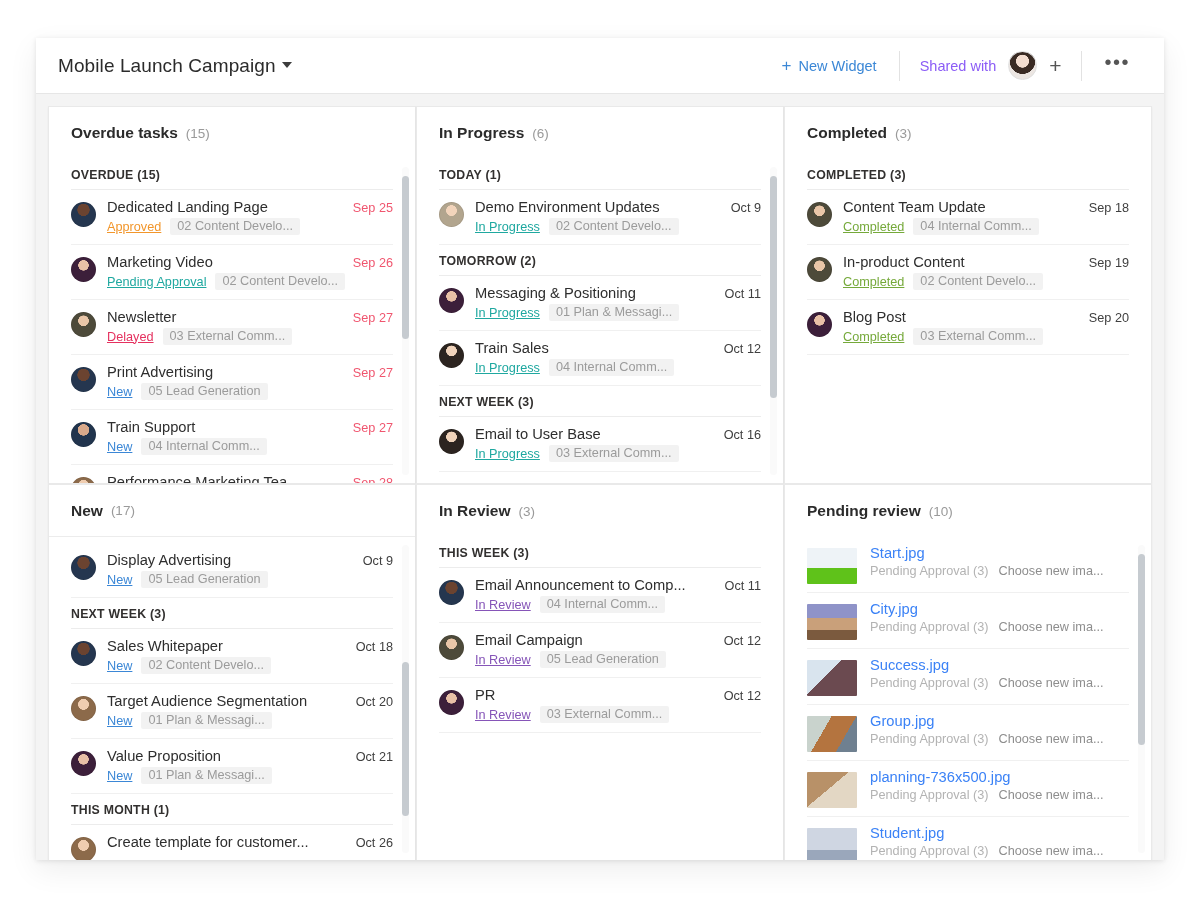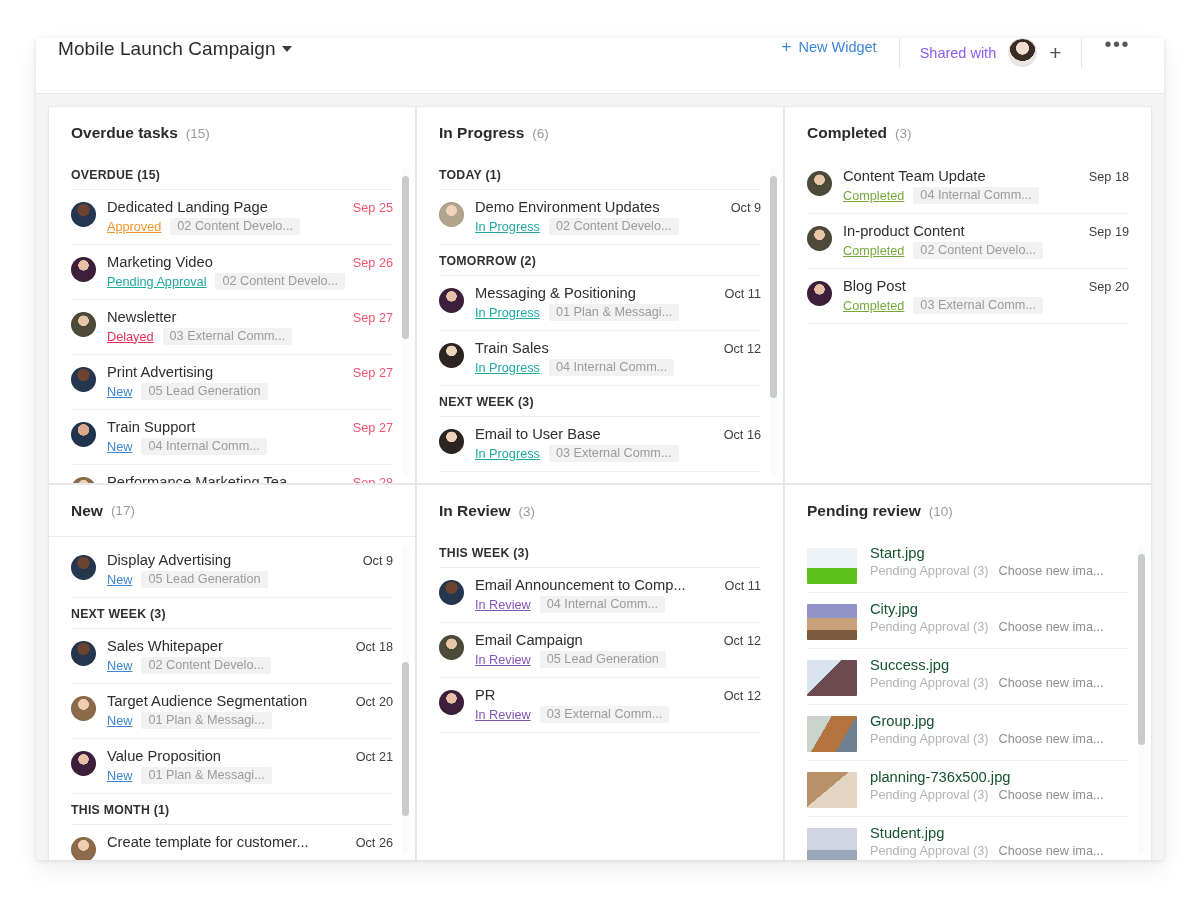--- a/index.html
+++ b/index.html
@@ -20,21 +20,21 @@
     overflow: hidden;
     box-shadow: 0 1px 5px rgba(0,0,0,0.10), 0 10px 28px rgba(0,0,0,0.07);
   }
 
   
   .topbar {
     height: 56px;
     background: #ffffff;
     border-bottom: 1px solid #e6e6e6;
     display: flex;
-    align-items: flex-start;
+    align-items: center;
     padding: 0 18px 0 22px;
   }
   .board-title {
     font-size: 19px;
     color: #2b2b2b;
     font-weight: 400;
     letter-spacing: .1px;
     white-space: nowrap;
     cursor: pointer;
   }
@@ -197,21 +197,21 @@
     padding: 8px 0 8px 0;
     border-bottom: 1px solid #f0f0f0;
     cursor: pointer;
   }
   .thumb {
     width: 50px; height: 36px; flex: none; margin-right: 13px; margin-top: 3px;
     overflow: hidden; border-radius: 1px; background: #ddd;
   }
   .imgrow-main { flex: 1 1 auto; min-width: 0; }
   .img-name {
-    font-size: 14.7px; color: #14532d;
+    font-size: 14.7px; color: #3b82f6;
     white-space: nowrap; overflow: hidden; text-overflow: ellipsis;
   }
   .img-sub { display: flex; margin-top: 3px; }
   .img-status { font-size: 12.7px; color: #b3b3b3; margin-right: 10px; white-space: nowrap; }
   .img-action {
     font-size: 12.7px; color: #8e8e8e; white-space: nowrap;
     overflow: hidden; text-overflow: ellipsis;
   }
 
   
@@ -423,20 +423,21 @@
           </div>
         </div>
       </div>
       <div class="widget">
         <div class="widget-head">
           <span class="widget-title">Completed</span>
           <span class="widget-count">(3)</span>
         </div>
         <div class="widget-body">
           <div class="inner-scroll">
+            <div class="group-head">COMPLETED (3)</div>
             <div class="task">
               <div class="av" style="background: radial-gradient(circle at 50% 34%, rgb(233, 198, 168) 0px, rgb(233, 198, 168) 27%, rgb(77, 74, 58) 29%, rgb(77, 74, 58) 100%);"></div>
               <div class="task-main">
                 <div class="task-row1">
                   <div class="task-name">Content Team Update</div>
                   <div class="task-date">Sep 18</div>
                 </div>
                 <div class="task-row2">
                   <span class="status st-completed">Completed</span>
                   <span class="folder">04 Internal Comm...</span>

